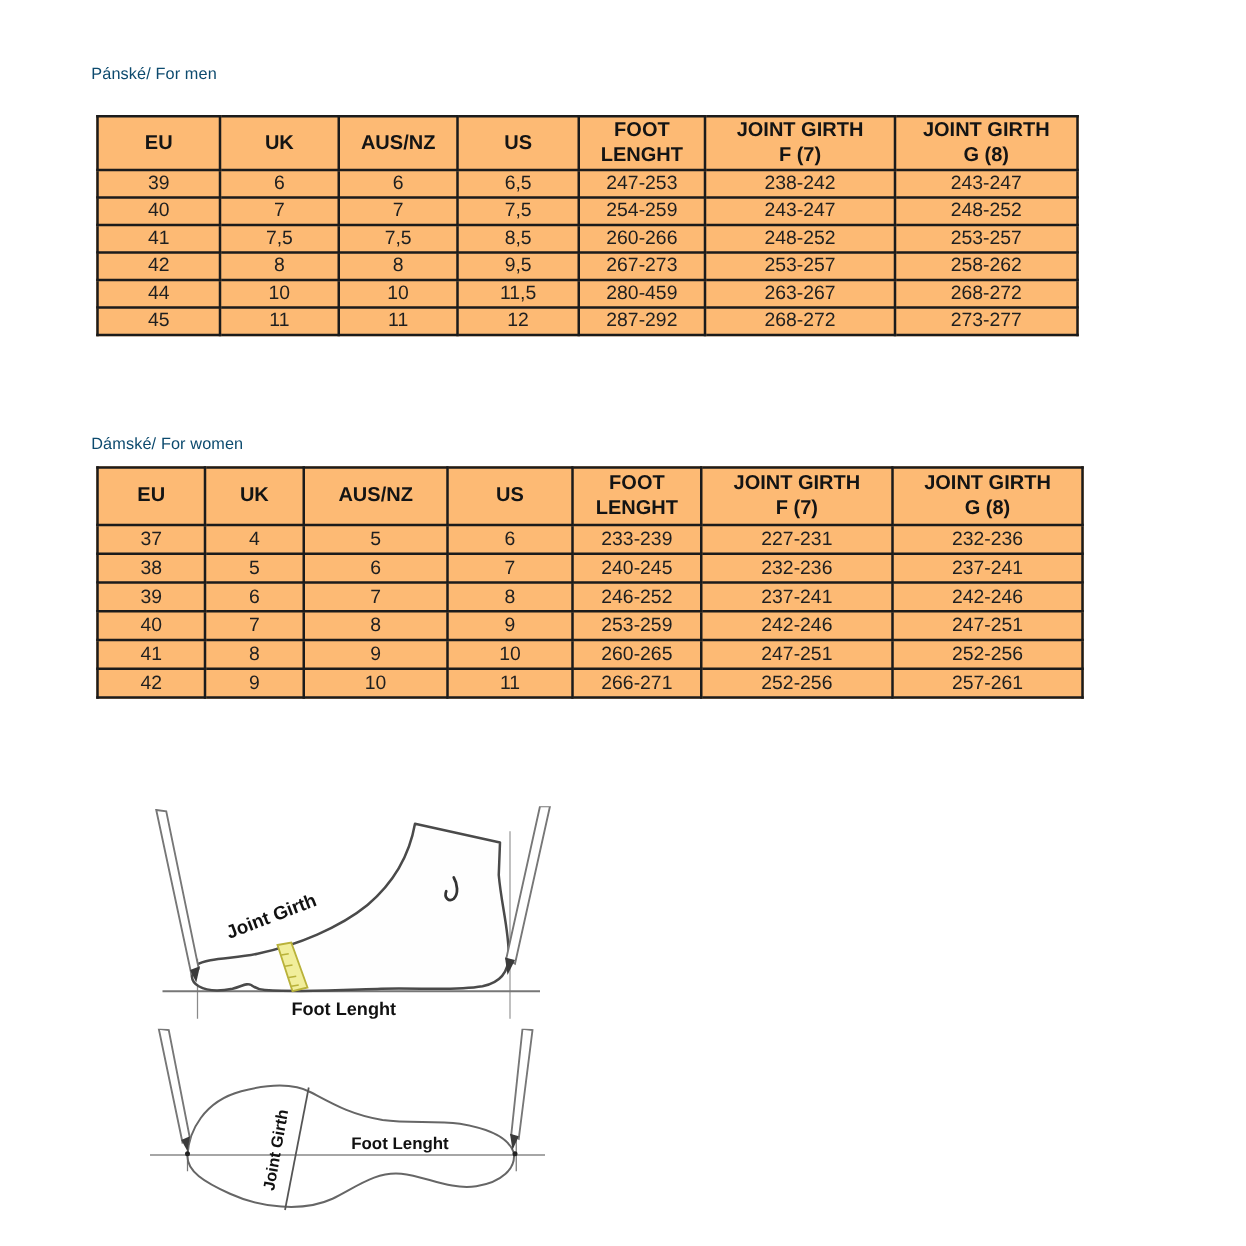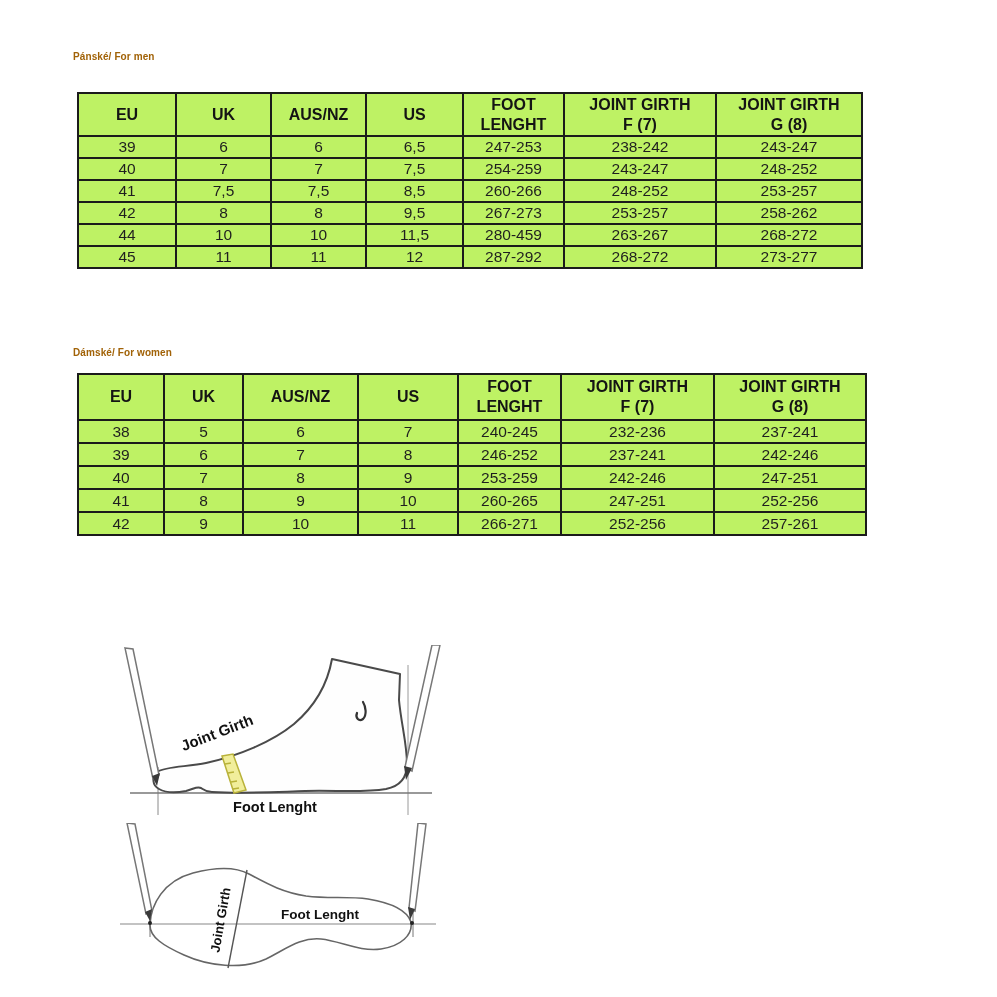--- a/index.html
+++ b/index.html
@@ -7,33 +7,33 @@
     position: relative;
     width: 997px;
     height: 997px;
     background: #ffffff;
     font-family: "Liberation Sans", sans-serif;
     color: #1c1c1c;
     overflow: hidden;
   }
   .section-title {
     position: absolute;
-    font-size: 10px;
-    font-weight: bold;
-    color: #a16207;
+    font-size: 13px;
+    font-weight: normal;
+    color: #0c4a6e;
     letter-spacing: 0.1px;
   }
   #men-title   { left: 73px; top: 51px; }
   #women-title { left: 73px; top: 330px; margin-top: 17px; }
 
   table.size-table {
     position: absolute;
     border-collapse: collapse;
     table-layout: fixed;
-    background: #bef264;
+    background: #fdba74;
   }
   #men-table   { left: 77px; top: 92px;  width: 784px; }
   #women-table { left: 77px; top: 373px; width: 788px; }
 
   .size-table th, .size-table td {
     border: 2px solid #1b1b1b;
     text-align: center;
     vertical-align: middle;
     padding: 0;
     overflow: hidden;
@@ -184,20 +184,29 @@
           <th>FOOT
 LENGHT</th>
           <th>JOINT GIRTH
 F (7)</th>
           <th>JOINT GIRTH
 G (8)</th>
         </tr>
     </thead>
     <tbody>
         <tr>
+          <td>37</td>
+          <td>4</td>
+          <td>5</td>
+          <td>6</td>
+          <td>233-239</td>
+          <td>227-231</td>
+          <td>232-236</td>
+        </tr>
+        <tr>
           <td>38</td>
           <td>5</td>
           <td>6</td>
           <td>7</td>
           <td>240-245</td>
           <td>232-236</td>
           <td>237-241</td>
         </tr>
         <tr>
           <td>39</td>

